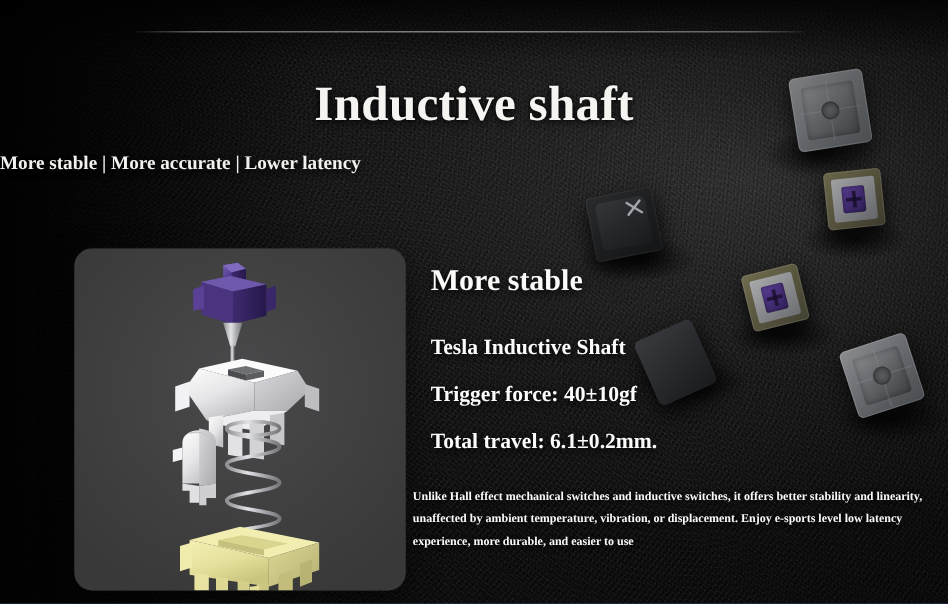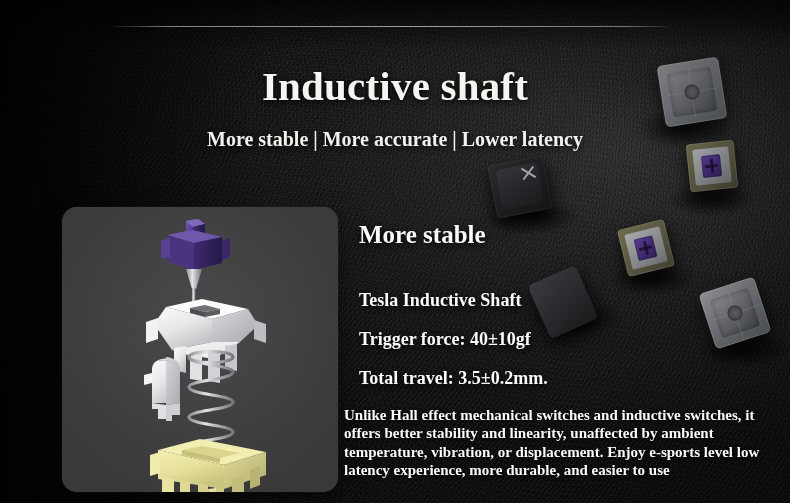--- a/index.html
+++ b/index.html
@@ -78,22 +78,21 @@
     font-weight: 700;
     letter-spacing: .2px;
     color: #f6f4f1;
     text-shadow: 0 2px 7px rgba(0,0,0,.95), 0 0 2px rgba(0,0,0,.8);
   }
   .subtitle {
     position: absolute;
     left: 0;
     top: 128px;
     width: 790px;
-    text-align: center;
-    font-size: 20px;
+    font-size: 16px;
     font-weight: 700;
     color: #f3f1ee;
     text-shadow: 0 2px 6px rgba(0,0,0,.95);
   }
 
   
   .img-card {
     position: absolute;
     left: 62px;
     top: 207px;
@@ -123,32 +122,31 @@
     text-shadow: 0 2px 7px rgba(0,0,0,.95);
   }
   .spec {
     position: absolute;
     left: 359px;
     font-size: 18px;
     font-weight: 700;
     color: #fdfcfb;
     text-shadow: 0 2px 6px rgba(0,0,0,.95);
     white-space: nowrap;
-    margin-top: 11px;
   }
   .spec-1 { top: 279px; }
   .spec-2 { top: 318px; }
   .spec-3 { top: 357px; }
 
   .para {
     position: absolute;
     left: 344px;
     top: 406px;
     width: 425px;
-    font-size: 15px;
+    font-size: 10px;
     font-weight: 700;
     line-height: 18.3px;
     color: #fbfaf8;
     text-shadow: 0 1px 5px rgba(0,0,0,.95);
   }
 
   
   .prop { position: absolute; }
 
   
@@ -452,16 +450,16 @@
         <path d="M146 282 L154 281 L154 304 L148 304 Z" fill="#e3de9a"></path>
 
         <path d="M88 248 L98 245 L98 266 L88 269 Z" fill="#f0ecae"></path>
       </g>
     </svg>
   </div>
 
   <div class="sec-head">More stable</div>
   <div class="spec spec-1">Tesla Inductive Shaft</div>
   <div class="spec spec-2">Trigger force: 40±10gf</div>
-  <div class="spec spec-3">Total travel: 3.5±0.2mm.</div>
+  <div class="spec spec-3">Total travel: 6.1±0.2mm.</div>
   <div class="para">Unlike Hall effect mechanical switches and inductive switches, it offers better stability and linearity, unaffected by ambient temperature, vibration, or displacement. Enjoy e-sports level low latency experience, more durable, and easier to use</div>
 
 </div>
 
 </body></html>

